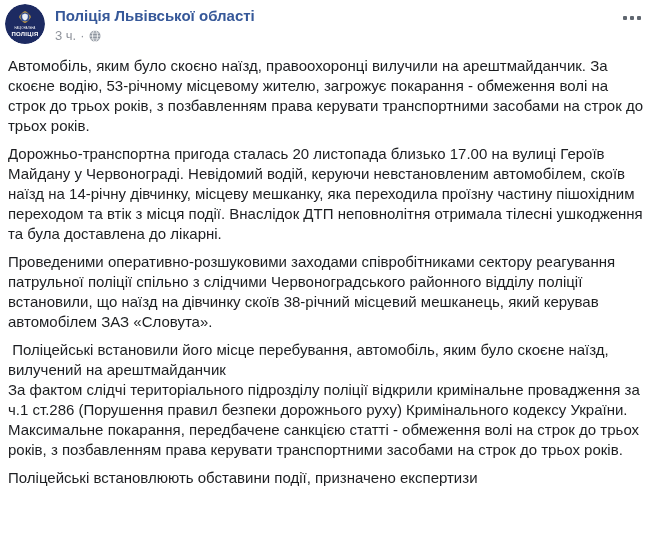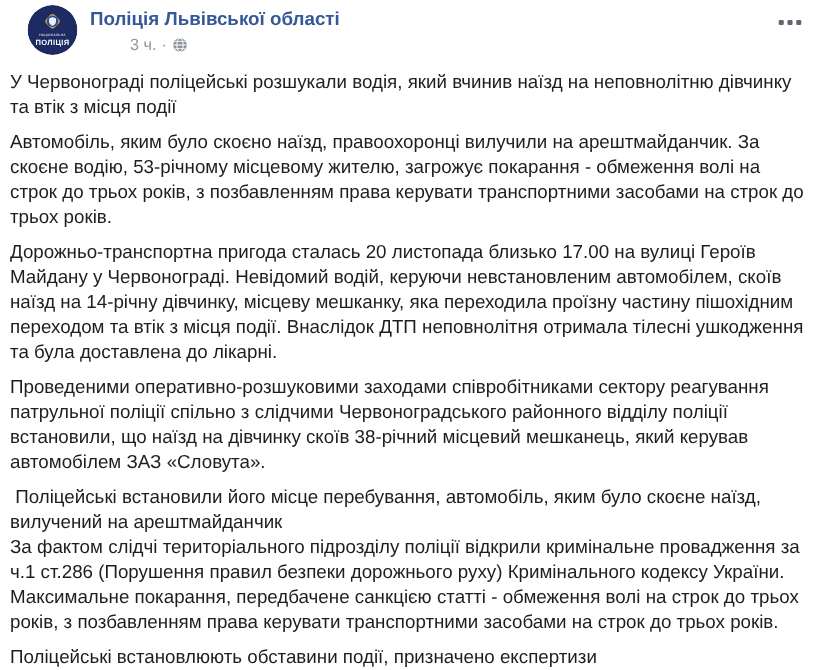--- a/index.html
+++ b/index.html
@@ -26,21 +26,21 @@
   }
   .post {
     width: 660px;
     height: 536px;
     position: relative;
     background: var(--background);
   }
   .post-header {
     display: flex;
     align-items: flex-start;
-    padding: 4px 48px 0 22px;
+    padding: 4px 48px 0 5px;
   }
   .avatar {
     width: 40px;
     height: 40px;
     border-radius: 50%;
     overflow: hidden;
     flex: 0 0 40px;
     cursor: pointer;
   }
   .avatar svg { display: block; }
@@ -61,21 +61,20 @@
     text-overflow: ellipsis;
   }
   .post-meta {
     display: flex;
     align-items: center;
     gap: 4px;
     color: var(--meta-text);
     font-size: 13px;
     line-height: 17px;
     margin-top: 2px;
-    margin-left: 32px;
   }
   .timestamp { cursor: pointer; }
   .meta-sep { cursor: default; }
   .globe { display: inline-flex; margin-top: 1px; }
   .more-btn {
     position: absolute;
     top: 8px;
     right: 14px;
     display: flex;
     align-items: center;
@@ -141,21 +140,20 @@
 
     <div class="more-btn" title="">
       <span class="d"></span>
       <span class="d"></span>
       <span class="d"></span>
     </div>
 
   </div>
 
   <div class="post-body">
-      <p class="post-paragraph">У Червонограді поліцейські розшукали водія, який вчинив наїзд на неповнолітню дівчинку та втік з місця події</p>
       <p class="post-paragraph">Автомобіль, яким було скоєно наїзд, правоохоронці вилучили на арештмайданчик. За скоєне водію, 53-річному місцевому жителю, загрожує покарання - обмеження волі на строк до трьох років, з позбавленням права керувати транспортними засобами на строк до трьох років.</p>
       <p class="post-paragraph">Дорожньо-транспортна пригода сталась 20 листопада близько 17.00 на вулиці Героїв Майдану у Червонограді. Невідомий водій, керуючи невстановленим автомобілем, скоїв наїзд на 14-річну дівчинку, місцеву мешканку, яка переходила проїзну частину пішохідним переходом та втік з місця події. Внаслідок ДТП неповнолітня отримала тілесні ушкодження та була доставлена до лікарні.</p>
       <p class="post-paragraph">Проведеними оперативно-розшуковими заходами співробітниками сектору реагування патрульної поліції спільно з слідчими Червоноградського районного відділу поліції встановили, що наїзд на дівчинку скоїв 38-річний місцевий мешканець, який керував автомобілем ЗАЗ «Словута».</p>
       <p class="post-paragraph"> Поліцейські встановили його місце перебування, автомобіль, яким було скоєне наїзд, вилучений на арештмайданчик
 За фактом слідчі територіального підрозділу поліції відкрили кримінальне провадження за ч.1 ст.286 (Порушення правил безпеки дорожнього руху) Кримінального кодексу України. Максимальне покарання, передбачене санкцією статті - обмеження волі на строк до трьох років, з позбавленням права керувати транспортними засобами на строк до трьох років.</p>
       <p class="post-paragraph">Поліцейські встановлюють обставини події, призначено експертизи</p>
     </div>
 
 </div>
 

